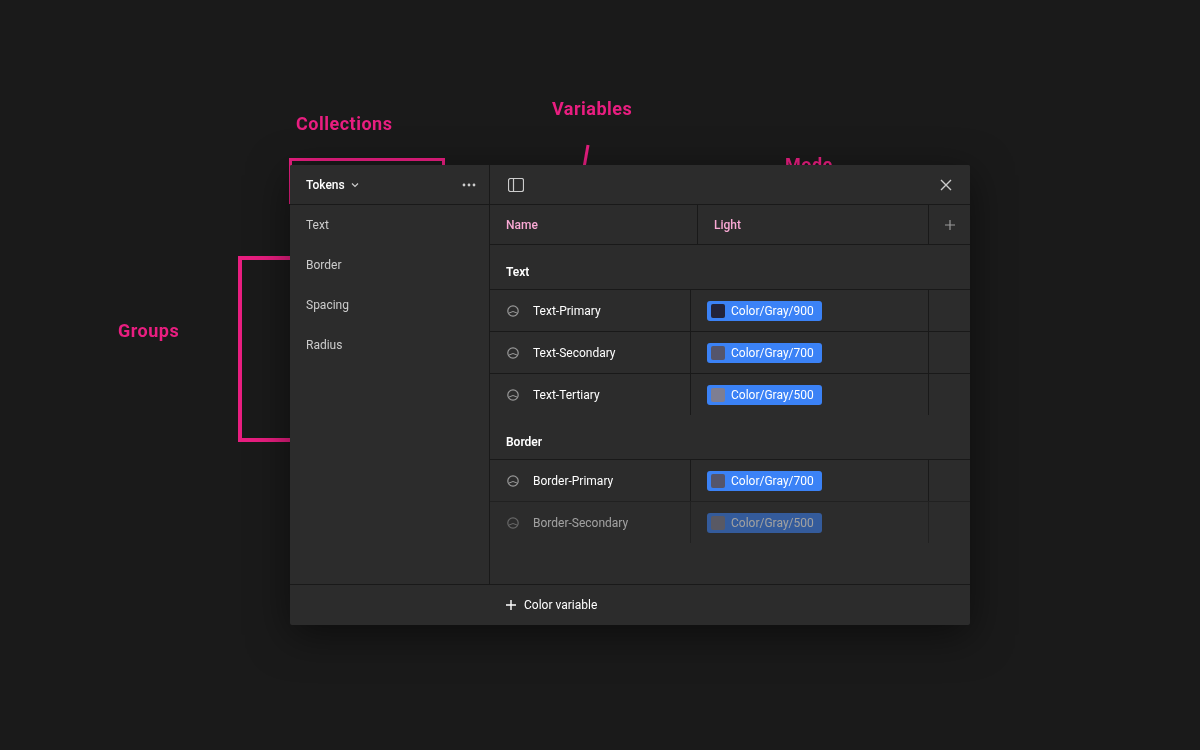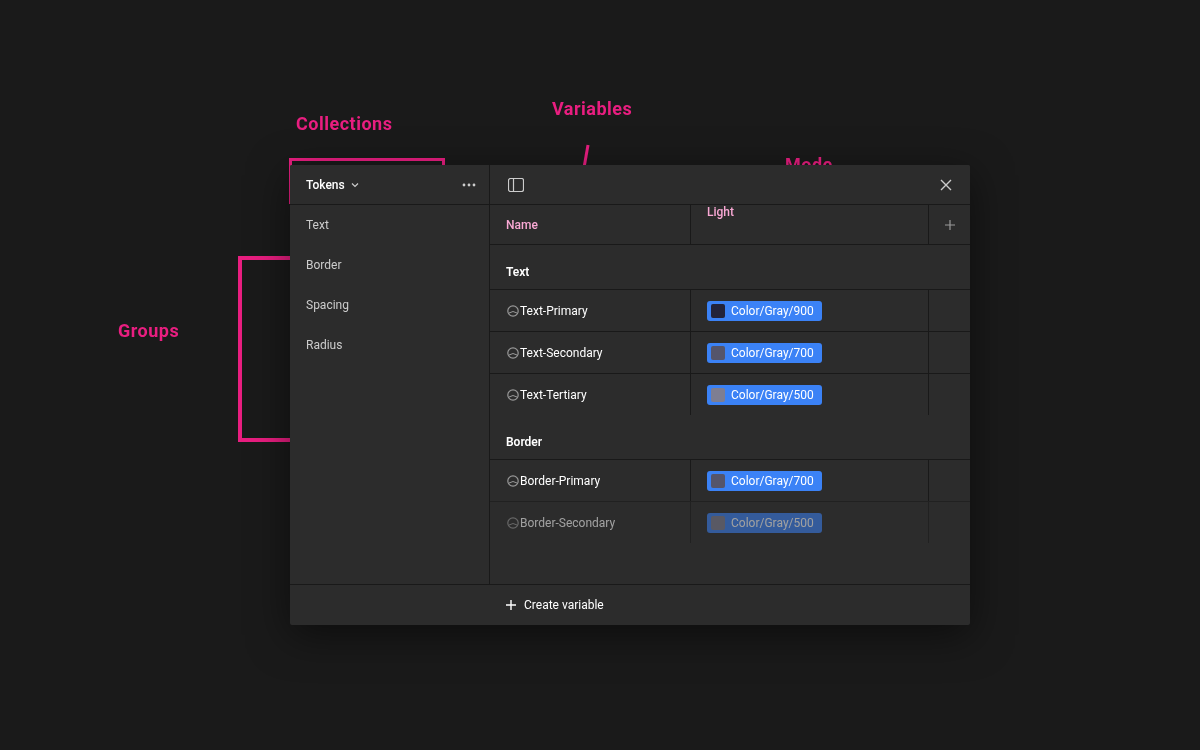--- a/index.html
+++ b/index.html
@@ -145,22 +145,24 @@
   }
   .col-name {
     width: 200px;
     display: flex;
     align-items: center;
     padding: 0 16px;
   }
   .col-mode {
     flex: 1;
     display: flex;
+    align-items: center;
     padding: 0 16px;
     border-left: 1px solid #191919;
+    margin-left: 7px;
   }
   .col-add {
     width: 42px;
     display: flex;
     align-items: center;
     justify-content: center;
     color: #999;
     border-left: 1px solid #191919;
   }
 
@@ -182,21 +184,21 @@
     align-items: stretch;
     height: 42px;
     border-top: 1px solid #191919;
     font-size: 12px;
     color: #fff;
   }
   .var-name-cell {
     width: 200px;
     display: flex;
     align-items: center;
-    gap: 0;
+    gap: 13px;
     padding: 0 16px;
     
   }
   .var-value-cell {
     flex: 1;
     display: flex;
     align-items: center;
     gap: 8px;
     padding: 0 16px;
     border-left: 1px solid #191919;
@@ -446,17 +448,17 @@
     </div>
   </div>
 
   <div class="panel-footer">
     <div class="create-btn">
       <span>
         <svg width="10" height="10" viewBox="0 0 10 10">
             <path d="M5 0 V10 M0 5 H10" stroke="#fff" stroke-width="1.4"></path>
           </svg>
       </span>
-      <span>Create variable</span>
+      <span>Color variable</span>
     </div>
   </div>
 
 </div>
 
 </body></html>

